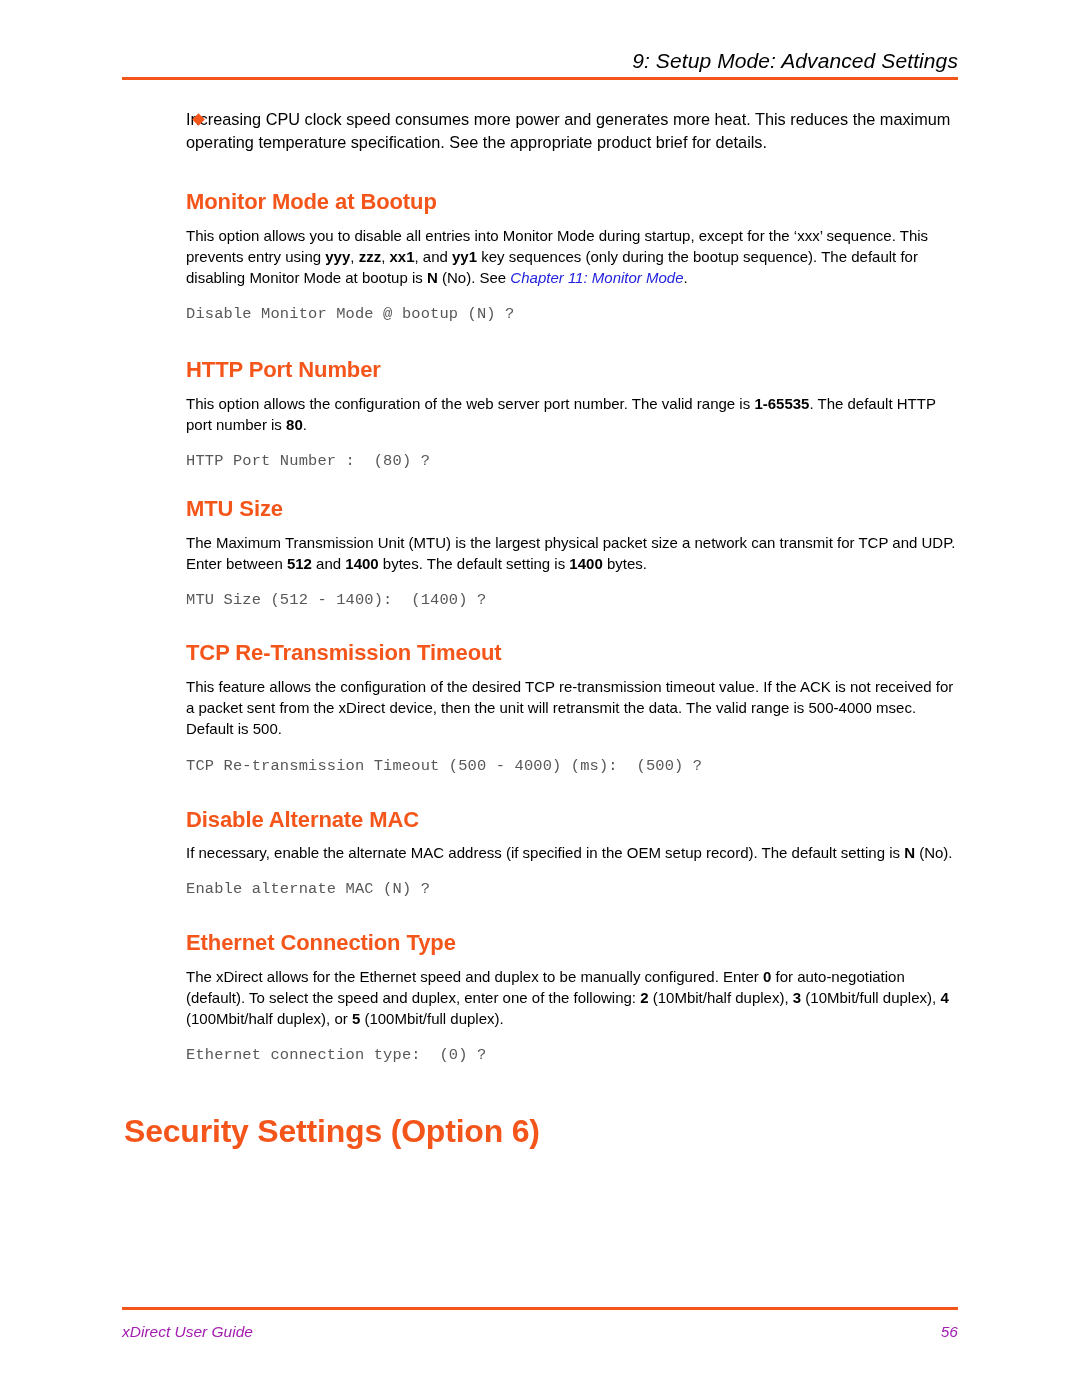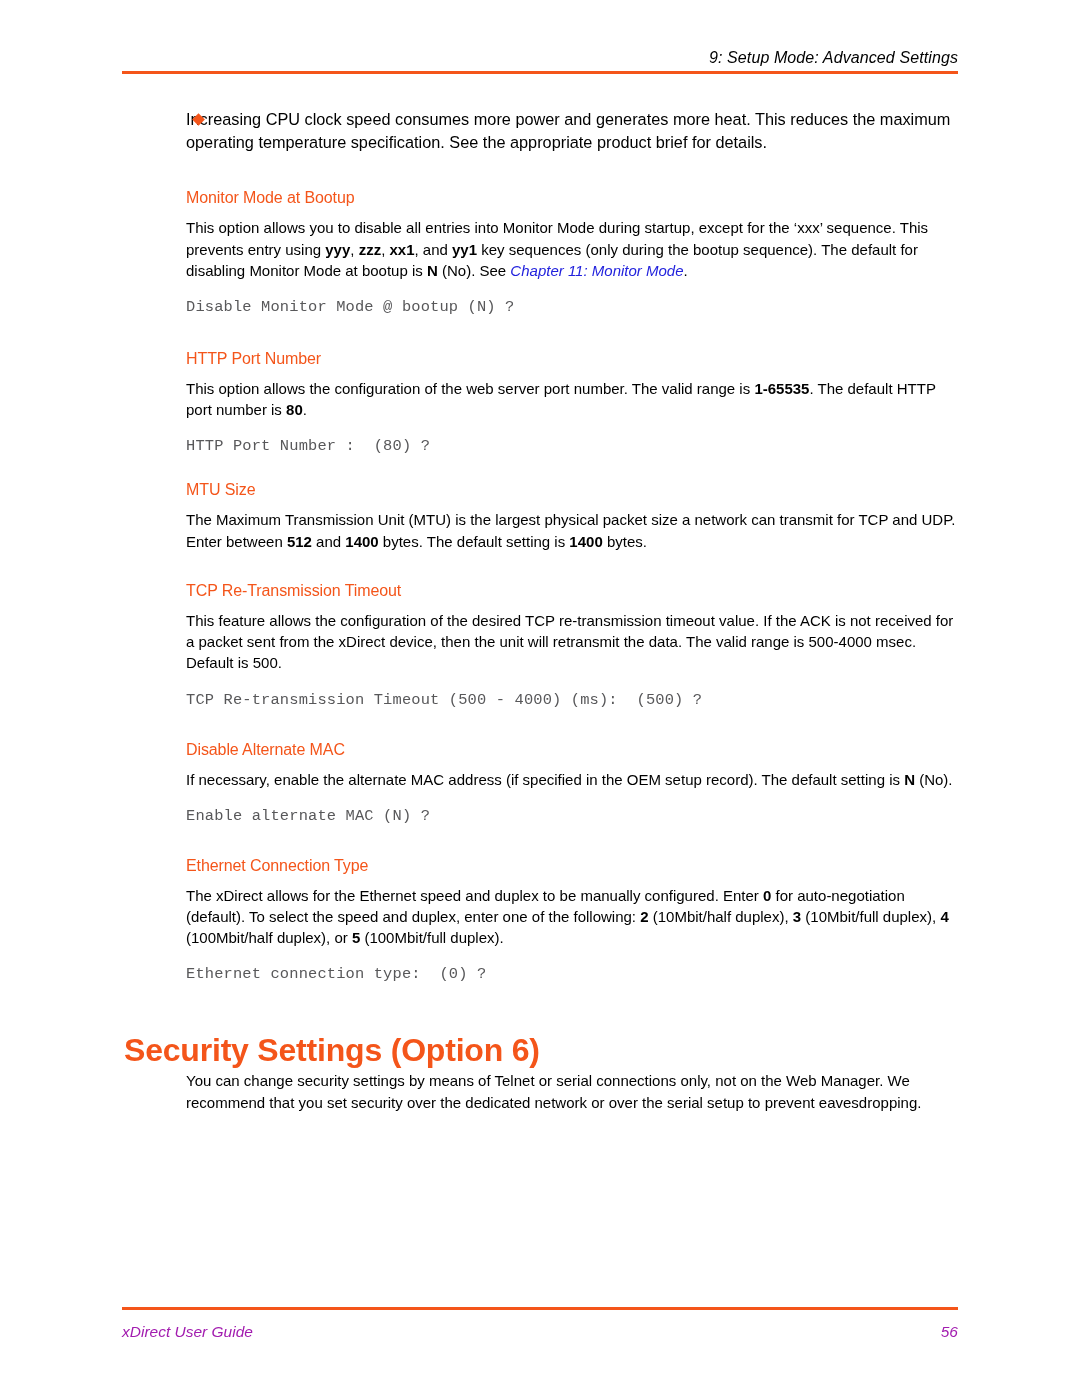--- a/index.html
+++ b/index.html
@@ -23,21 +23,21 @@
   
   .header {
     position: absolute;
     left: 122px;
     top: 48px;
     width: 836px;
   }
   .header-text {
     text-align: right;
     font-style: italic;
-    font-size: 16px;
+    font-size: 21px;
     letter-spacing: 0.1px;
     color: #000;
     line-height: 1.2;
     padding-bottom: 4px;
   }
   .rule {
     height: 2.5px;
     background: #F4551A;
     width: 100%;
   }
@@ -72,22 +72,22 @@
     background: #F4551A;
     transform: rotate(45deg);
   }
   .bullet-text { display: block; }
 
   
   .section { margin-top: 27px; }
   .section:first-of-type { margin-top: 0; }
 
   h2.sub-head {
-    font-size: 16px;
-    font-weight: normal;
+    font-size: 22px;
+    font-weight: bold;
     color: #F4551A;
     margin: 0 0 9px 0;
     padding-left: 62px;
     line-height: 1.25;
     letter-spacing: -0.1px;
   }
   h1.main-head {
     font-size: 32px;
     font-weight: bold;
     color: #F4551A;
@@ -167,20 +167,21 @@
 
     <div class="section" style="margin-top:32px;">
       <h2 class="sub-head">HTTP Port Number</h2>
       <p class="body"><span>This option allows the configuration of the web server port number. The valid range is </span><span class="b">1-65535</span><span>. The default HTTP port number is </span><span class="b">80</span><span>.</span></p>
       <pre class="cli">HTTP Port Number :  (80) ?</pre>
     </div>
 
     <div class="section" style="margin-top:24px;">
       <h2 class="sub-head">MTU Size</h2>
       <p class="body"><span>The Maximum Transmission Unit (MTU) is the largest physical packet size a network can transmit for TCP and UDP. Enter between </span><span class="b">512</span><span> and </span><span class="b">1400</span><span> bytes. The default setting is </span><span class="b">1400</span><span> bytes.</span></p>
+      <pre class="cli">MTU Size (512 - 1400):  (1400) ?</pre>
     </div>
 
     <div class="section" style="margin-top:29px;">
       <h2 class="sub-head">TCP Re-Transmission Timeout</h2>
       <p class="body">This feature allows the configuration of the desired TCP re-transmission timeout value. If the ACK is not received for a packet sent from the xDirect device, then the unit will retransmit the data. The valid range is 500-4000 msec. Default is 500.</p>
       <pre class="cli">TCP Re-transmission Timeout (500 - 4000) (ms):  (500) ?</pre>
     </div>
 
     <div class="section" style="margin-top:30px;">
       <h2 class="sub-head">Disable Alternate MAC</h2>
@@ -189,21 +190,20 @@
     </div>
 
     <div class="section" style="margin-top:30px;">
       <h2 class="sub-head">Ethernet Connection Type</h2>
       <p class="body"><span>The xDirect allows for the Ethernet speed and duplex to be manually configured. Enter </span><span class="b">0</span><span> for auto-negotiation (default). To select the speed and duplex, enter one of the following: </span><span class="b">2</span><span> (10Mbit/half duplex), </span><span class="b">3</span><span> (10Mbit/full duplex), </span><span class="b">4</span><span> (100Mbit/half duplex), or </span><span class="b">5</span><span> (100Mbit/full duplex).</span></p>
       <pre class="cli">Ethernet connection type:  (0) ?</pre>
     </div>
 
     <div class="big-section">
       <h1 class="main-head">Security Settings (Option 6)</h1>
-      <p class="body">You can change security settings by means of Telnet or serial connections only, not on the Web Manager. We recommend that you set security over the dedicated network or over the serial setup to prevent eavesdropping.</p>
     </div>
 
   </div>
 
   <div class="footer">
     <div class="rule"></div>
     <div class="footer-row">
       <span>xDirect User Guide</span>
       <span>56</span>
     </div>

